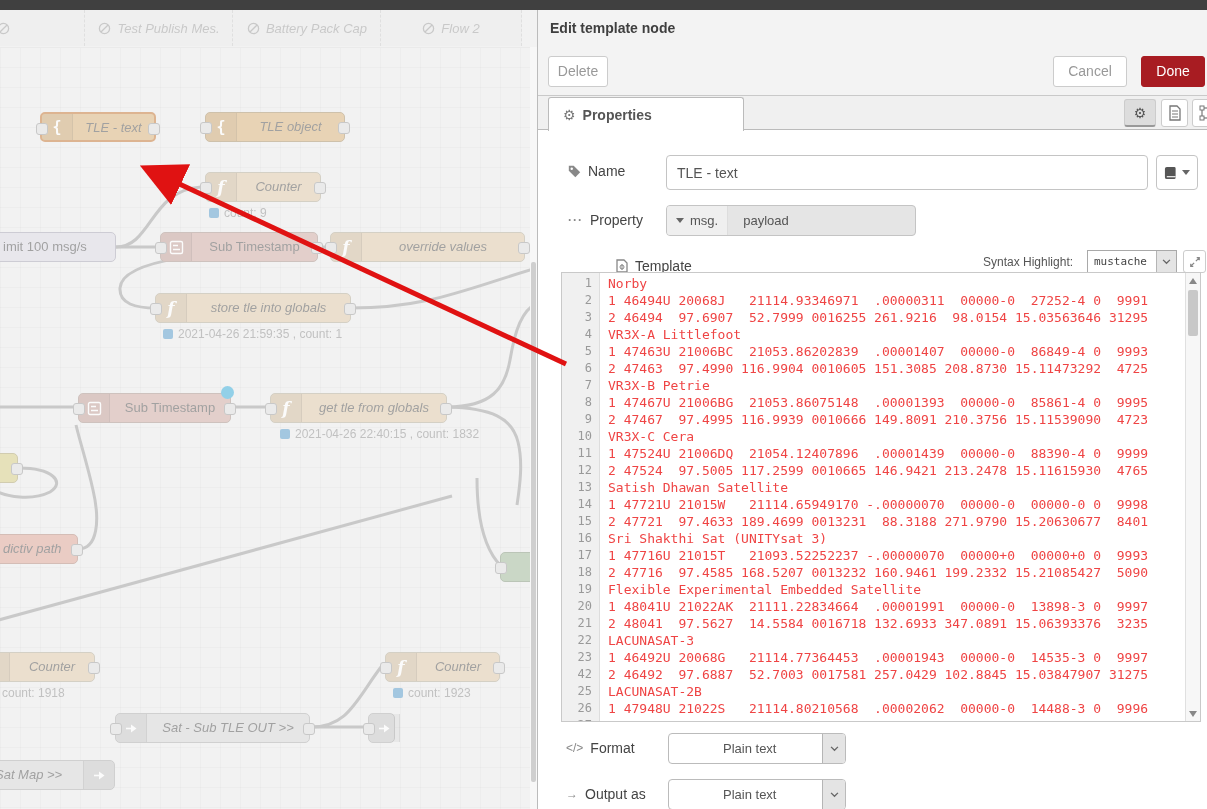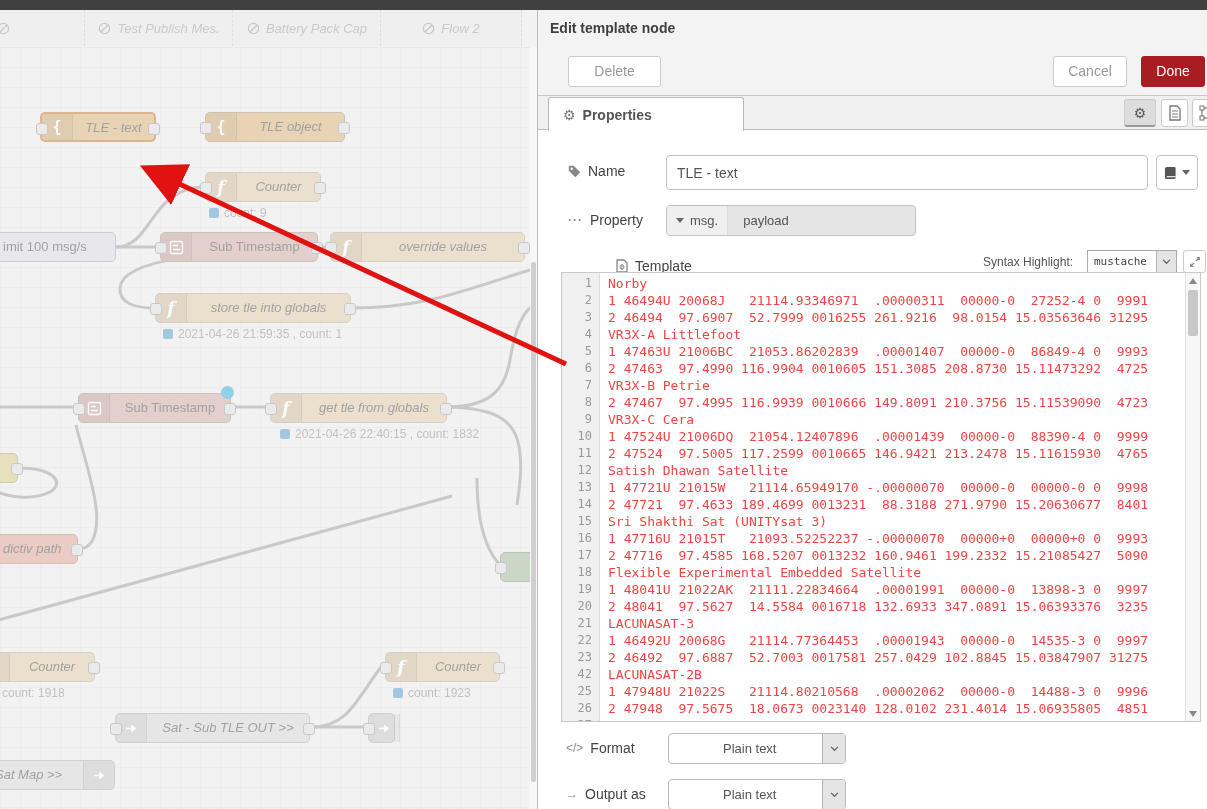--- a/index.html
+++ b/index.html
@@ -44,21 +44,21 @@
   #canvas-overlay{position:absolute;left:0;top:10px;width:537px;height:799px;background:rgba(247,247,247,0.5);z-index:10;}
   #canvas-scroll{position:absolute;right:0;top:47px;width:7px;height:762px;background:#f7f7f7;z-index:12;}
   #canvas-scroll .thumb{position:absolute;left:1px;top:215px;width:5px;height:520px;background:#cfcfcf;border-radius:2px;}
   
   #panel{position:absolute;left:537px;top:10px;width:670px;height:799px;background:#fff;border-left:1px solid #bbb;overflow:hidden;z-index:20;}
   .p-header{position:absolute;left:0;top:0;width:100%;height:36px;background:#f3f3f3;border-bottom:1px solid #e2e2e2;}
   .p-header .title{margin-left:12px;line-height:36px;font-weight:bold;font-size:14px;color:#3f3f3f;}
   .p-btnrow{position:absolute;left:0;top:36px;width:100%;height:50px;background:#f3f3f3;border-bottom:1px solid #c9c9c9;box-sizing:border-box;}
   .btn{position:absolute;top:10px;height:31px;box-sizing:border-box;border-radius:3px;font-size:14px;text-align:center;line-height:29px;cursor:pointer;}
   .btn-plain{background:#fff;border:1px solid #ccc;color:#999;}
-  #btn-delete{left:10px;width:93px;margin-left:20px;}
+  #btn-delete{left:10px;width:60px;}
   #btn-cancel{right:81px;width:74px;}
   #btn-done{right:3px;width:64px;background:var(--accent-red,#a81c22);border:1px solid var(--accent-red,#a81c22);color:#fff;}
   .p-tabstrip{position:absolute;left:0;top:86px;width:100%;height:34px;background:#f0f0f0;border-bottom:1px solid #bbb;box-sizing:border-box;}
   .p-tab{position:absolute;left:10px;top:1px;width:196px;height:34px;background:#fff;border:1px solid #bbb;border-bottom:none;border-radius:3px 3px 0 0;
     box-sizing:border-box;display:flex;align-items:center;gap:7px;padding-left:14px;font-weight:bold;font-size:14px;color:#555;z-index:2;}
   .gear{font-family:"DejaVu Sans",sans-serif;color:#777;font-size:14px;}
   .iconbtn{position:absolute;top:3px;height:28px;box-sizing:border-box;background:#fff;border:1px solid #ccc;border-radius:3px;
     display:flex;align-items:center;justify-content:center;cursor:pointer;}
   #ib-gear{right:52px;width:32px;background:#ddd;border-bottom:2px solid #999;}
   #ib-doc{right:20px;width:27px;}
@@ -435,20 +435,21 @@
           <div class="gnum">27</div>
         </div>
       <div id="code">
           <div class="cl">Norby</div>
           <div class="cl">1 46494U 20068J   21114.93346971  .00000311  00000-0  27252-4 0  9991</div>
           <div class="cl">2 46494  97.6907  52.7999 0016255 261.9216  98.0154 15.03563646 31295</div>
           <div class="cl">VR3X-A Littlefoot</div>
           <div class="cl">1 47463U 21006BC  21053.86202839  .00001407  00000-0  86849-4 0  9993</div>
           <div class="cl">2 47463  97.4990 116.9904 0010605 151.3085 208.8730 15.11473292  4725</div>
           <div class="cl">VR3X-B Petrie</div>
+          <div class="cl">1 47467U 21006BG  21053.86075148  .00001393  00000-0  85861-4 0  9995</div>
           <div class="cl">2 47467  97.4995 116.9939 0010666 149.8091 210.3756 15.11539090  4723</div>
           <div class="cl">VR3X-C Cera</div>
           <div class="cl">1 47524U 21006DQ  21054.12407896  .00001439  00000-0  88390-4 0  9999</div>
           <div class="cl">2 47524  97.5005 117.2599 0010665 146.9421 213.2478 15.11615930  4765</div>
           <div class="cl">Satish Dhawan Satellite</div>
           <div class="cl">1 47721U 21015W   21114.65949170 -.00000070  00000-0  00000-0 0  9998</div>
           <div class="cl">2 47721  97.4633 189.4699 0013231  88.3188 271.9790 15.20630677  8401</div>
           <div class="cl">Sri Shakthi Sat (UNITYsat 3)</div>
           <div class="cl">1 47716U 21015T   21093.52252237 -.00000070  00000+0  00000+0 0  9993</div>
           <div class="cl">2 47716  97.4585 168.5207 0013232 160.9461 199.2332 15.21085427  5090</div>

